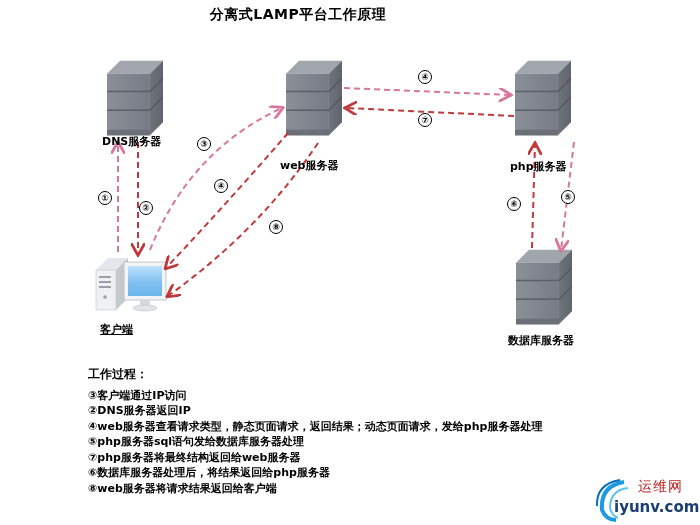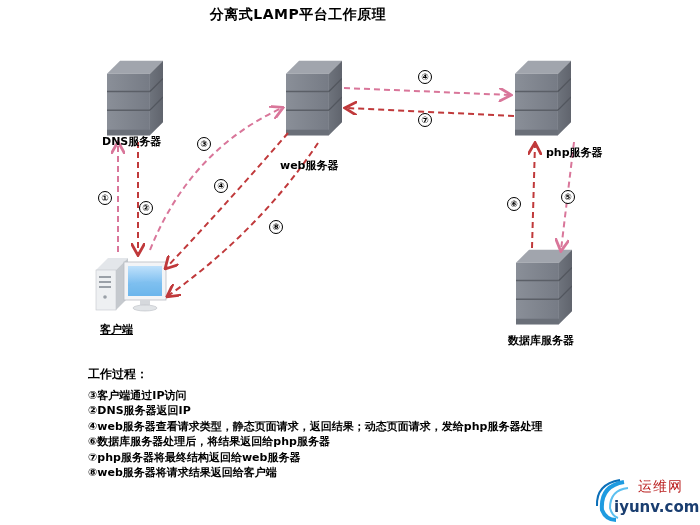--- a/index.html
+++ b/index.html
@@ -84,41 +84,42 @@
     <path d="M318,143 Q260,230 168,296" stroke="#c0393b" marker-end="url(#headRed)"></path>
     <line x1="344" y1="88" x2="510" y2="95" stroke="#d9769a" marker-end="url(#headPink)"></line>
     <line x1="514" y1="116" x2="346" y2="108" stroke="#c0393b" marker-end="url(#headRed)"></line>
     <line x1="574" y1="142" x2="561" y2="250" stroke="#d9769a" marker-end="url(#headPink)"></line>
     <line x1="532" y1="248" x2="535" y2="144" stroke="#c0393b" marker-end="url(#headRed)"></line>
   </g>
 </svg>
 
 <div class="node-label" style="left:102px; top:134px;">DNS服务器</div>
 <div class="node-label" style="left:280px; top:158px;">web服务器</div>
-<div class="node-label" style="left:510px; top:145px;margin-left:36px;">php服务器</div>
+<div class="node-label" style="left:510px; top:159px;">php服务器</div>
 <div class="node-label" style="left:508px; top:333px;">数据库服务器</div>
 <div class="node-label" style="left:100px; top:322px;text-decoration:underline;">客户端</div>
 
 <div class="step-num" style="left:98px; top:191px;">①</div>
 <div class="step-num" style="left:139px; top:201px;">②</div>
 <div class="step-num" style="left:197px; top:137px;">③</div>
 <div class="step-num" style="left:214px; top:179px;">④</div>
 <div class="step-num" style="left:418px; top:70px;">④</div>
 <div class="step-num" style="left:561px; top:190px;">⑤</div>
 <div class="step-num" style="left:507px; top:197px;">⑥</div>
 <div class="step-num" style="left:418px; top:113px;">⑦</div>
 <div class="step-num" style="left:269px; top:220px;">⑧</div>
 
 <div class="process">
   <div class="heading">工作过程：</div>
   <div class="item">③客户端通过IP访问</div>
   <div class="item">②DNS服务器返回IP</div>
   <div class="item">④web服务器查看请求类型，静态页面请求，返回结果；动态页面请求，发给php服务器处理</div>
+  <div class="item">⑤php服务器sql语句发给数据库服务器处理</div>
+  <div class="item">⑦php服务器将最终结构返回给web服务器</div>
   <div class="item">⑥数据库服务器处理后，将结果返回给php服务器</div>
-  <div class="item">⑦php服务器将最终结构返回给web服务器</div>
   <div class="item">⑧web服务器将请求结果返回给客户端</div>
 </div>
 
 <div class="watermark">
   <svg width="44" height="46" style="position:absolute;left:0;top:0;">
     <path d="M30,6 Q6,10 8,34 Q12,44 22,44" fill="none" stroke="#1e9be0" stroke-width="4"></path>
     <path d="M34,12 Q16,14 16,32 Q18,40 24,42" fill="none" stroke="#5cc0f0" stroke-width="2"></path>
     <path d="M26,4 Q2,8 3,30" fill="none" stroke="#0b6fb8" stroke-width="2"></path>
   </svg>
   <div class="cn">运维网</div>

